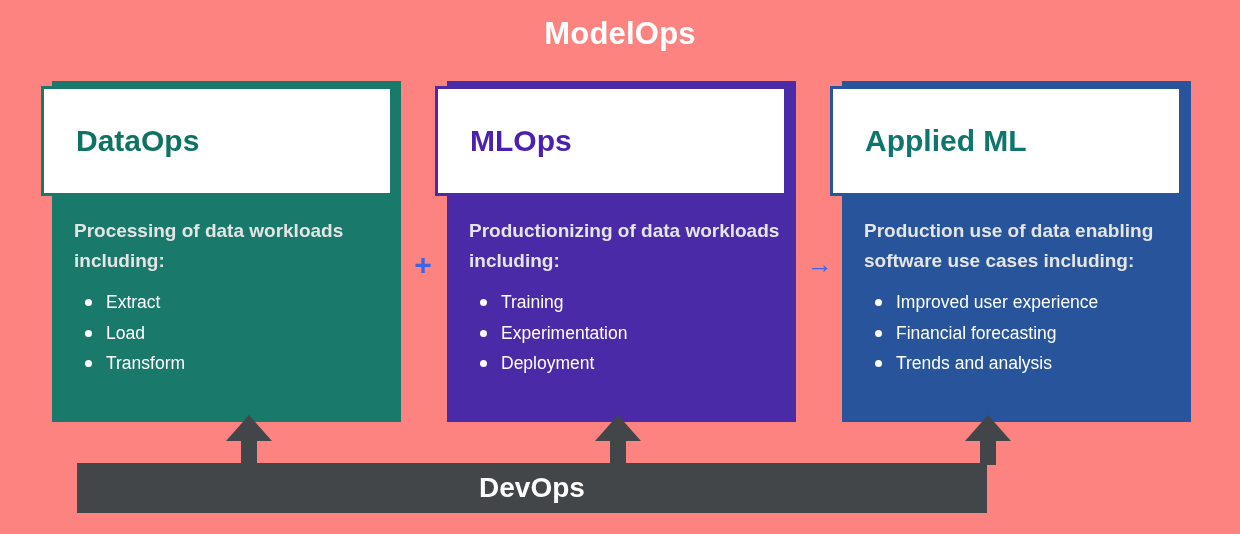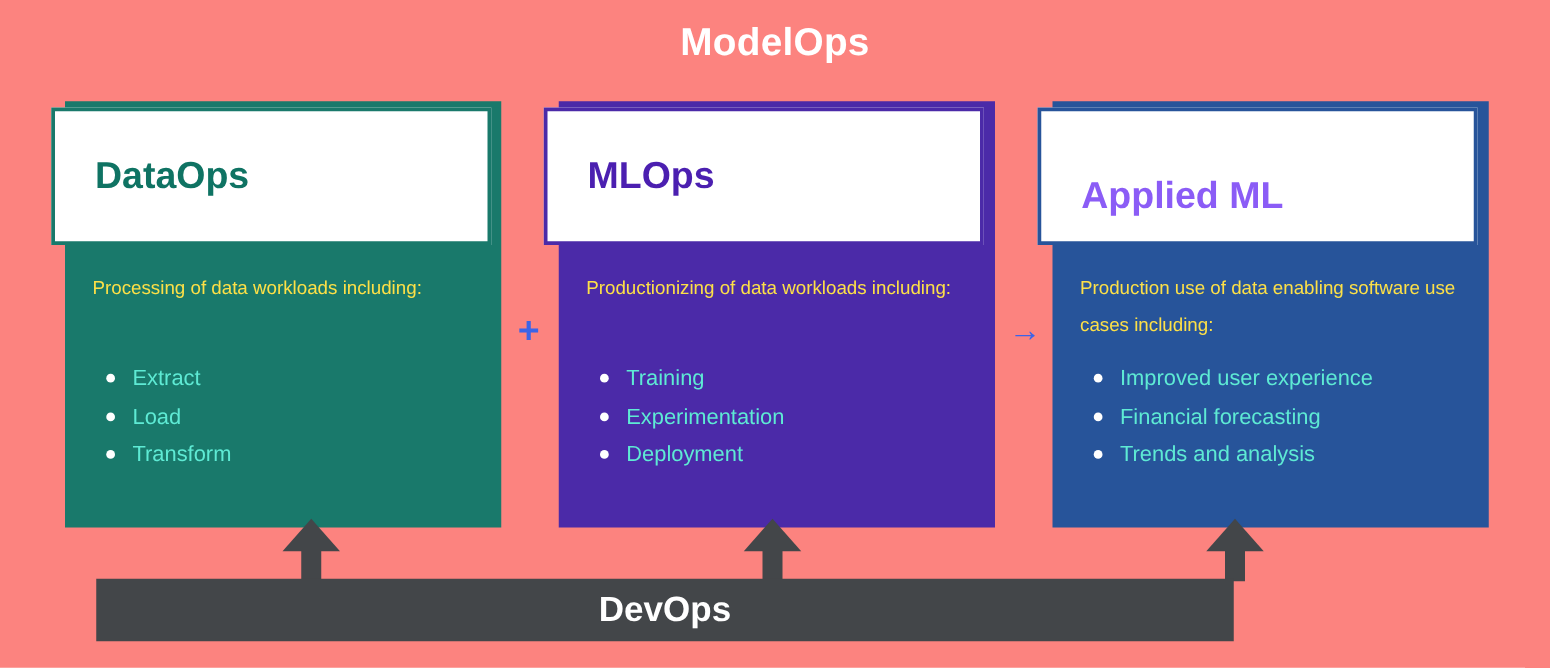--- a/index.html
+++ b/index.html
@@ -64,32 +64,32 @@
     top: 50%;
     transform: translateY(-50%);
     font-size: 30px;
     font-weight: bold;
     line-height: 38px;
     white-space: nowrap;
   }
 
   .col-desc {
     position: absolute;
-    color: #fde047;
-    font-size: 15px;
+    color: #e5e5e5;
+    font-size: 19px;
     line-height: 30px;
-    font-weight: 400;
+    font-weight: 700;
   }
 
   .col-list {
     position: absolute;
     margin: 0;
     padding: 0;
     list-style: none;
-    color: #5eead4;
+    color: #ffffff;
     font-size: 17.5px;
     line-height: 30.5px;
   }
   .col-list li {
     position: relative;
     padding-left: 32px;
   }
   .col-list li::before {
     content: "";
     position: absolute;
@@ -135,21 +135,21 @@
   #col-appliedml {
     left: 842px;
     width: 349px;
   }
   #col-appliedml .col-body { background: #27549A; }
   #col-appliedml .col-card {
     left: -12px;
     width: 352px;
     border: 3px solid #27549A;
   }
-  #col-appliedml .col-card-title { color: #8b5cf6; margin-top: 16px; }
+  #col-appliedml .col-card-title { color: #0f766e; }
   #col-appliedml .col-desc { left: 22px; top: 135px; width: 330px; }
   #col-appliedml .col-list  { left: 22px; top: 206px; width: 330px; }
 
   
   .connector {
     position: absolute;
     color: #3C64E8;
     font-size: 30px;
     line-height: 30px;
     font-weight: 600;

